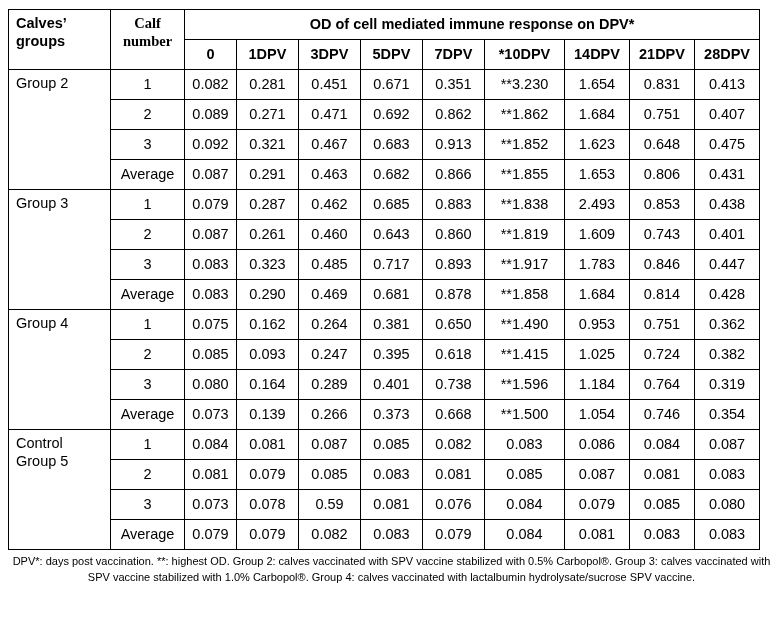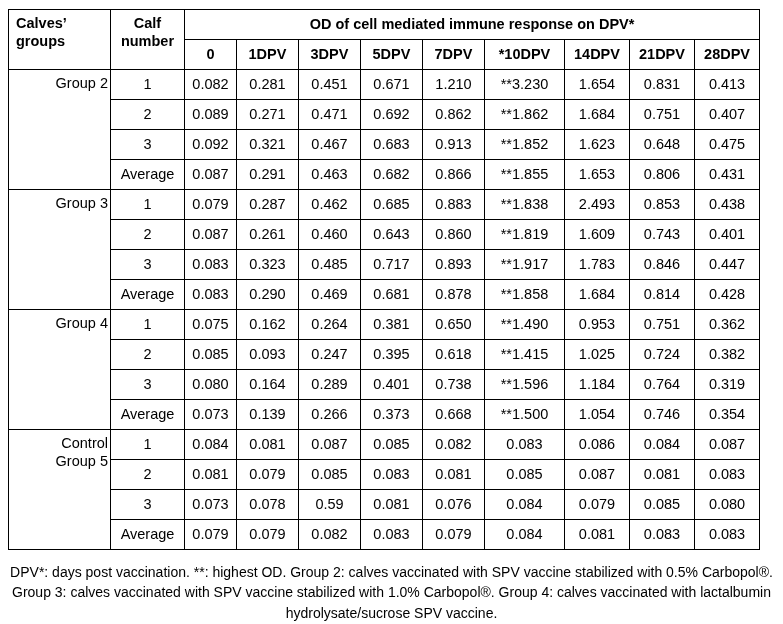--- a/index.html
+++ b/index.html
@@ -37,35 +37,36 @@
   }
   th.corner-col1 {
     text-align: left;
     vertical-align: top;
     padding-left: 7px;
     white-space: pre-line;
   }
   th.corner-col2 {
     vertical-align: top;
     white-space: pre-line;
+    font-family: Liberation Serif, serif;
   }
   td.group-cell {
-    text-align: right;
+    text-align: left;
     vertical-align: top;
     padding-left: 7px;
     white-space: pre-line;
   }
   td.calf-cell {
     text-align: center;
   }
   .footnote {
     width: 767px;
-    margin: 12px auto 0 auto;
+    margin: 4px auto 0 auto;
     text-align: center;
-    font-size: 14px;
+    font-size: 11px;
     line-height: 1.45;
   }
 </style>
 </head>
 <body>
 
 <div class="page">
   <table class="od-table">
     <colgroup>
       <col style="width:102px">
@@ -101,21 +102,21 @@
         </tr>
     </thead>
     <tbody id="table-body">
         <tr>
           <td rowspan="4" class="group-cell">Group 2</td>
           <td class="calf-cell">1</td>
           <td>0.082</td>
           <td>0.281</td>
           <td>0.451</td>
           <td>0.671</td>
-          <td>1.210</td>
+          <td>0.351</td>
           <td>**3.230</td>
           <td>1.654</td>
           <td>0.831</td>
           <td>0.413</td>
         </tr>
         <tr>
           <td class="calf-cell">2</td>
           <td>0.089</td>
           <td>0.271</td>
           <td>0.471</td>

